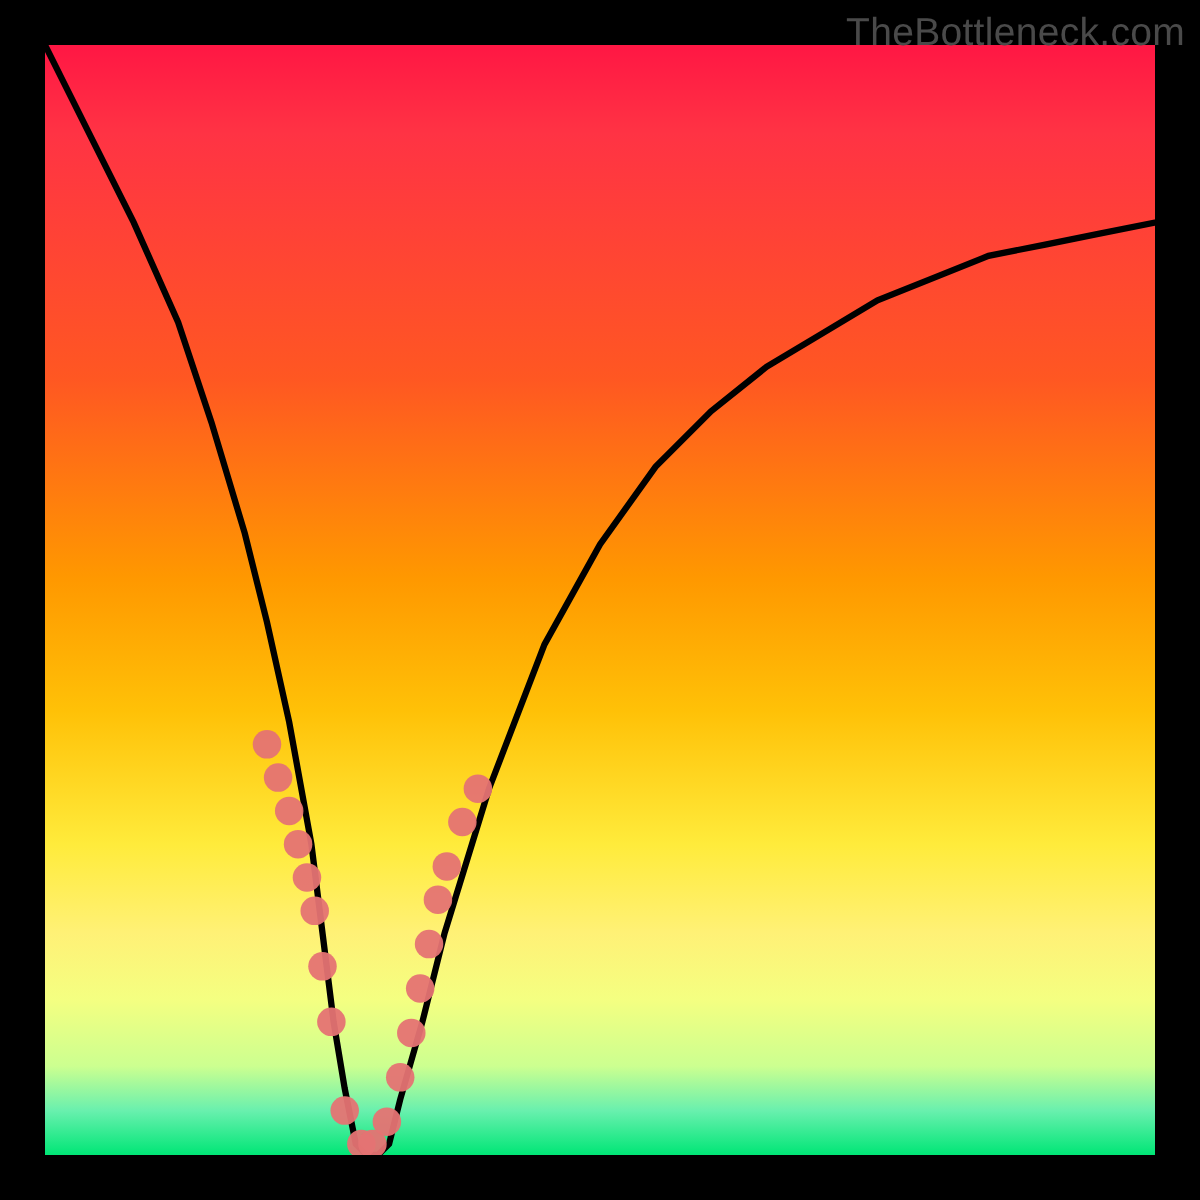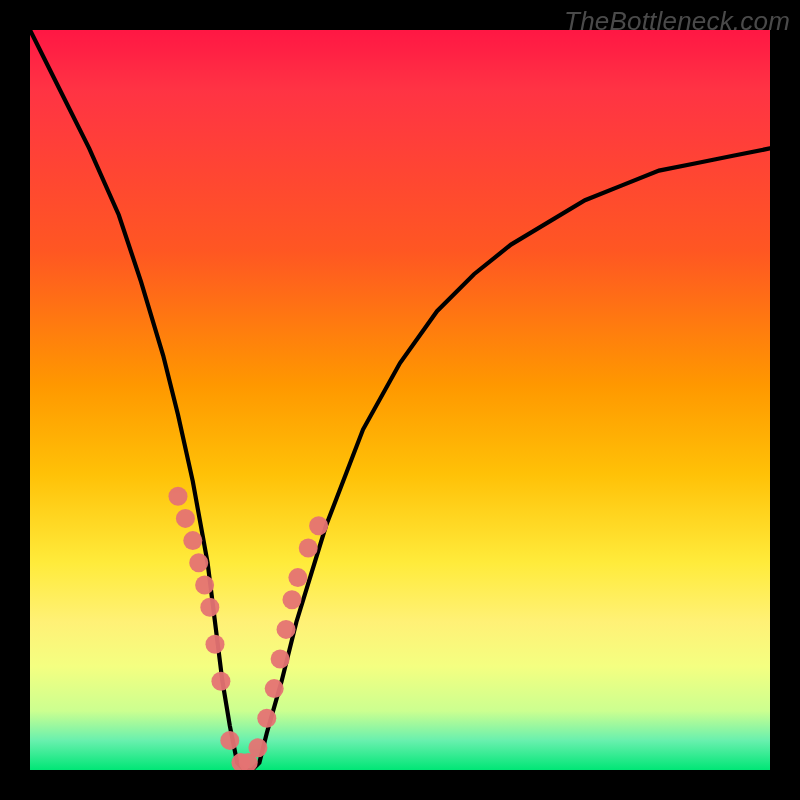--- a/index.html
+++ b/index.html
@@ -38,21 +38,20 @@
   }
   .watermark {
     position: absolute;
     top: 6px;
     right: 10px;
     color: #4a4a4a;
     font-size: 26px;
     font-weight: 500;
     letter-spacing: 0.2px;
     z-index: 5;
-    font-style: italic;
   }
   svg.curve {
     position: absolute;
     left: 0;
     top: 0;
     width: 740px;
     height: 740px;
   }
 </style>
 </head>

